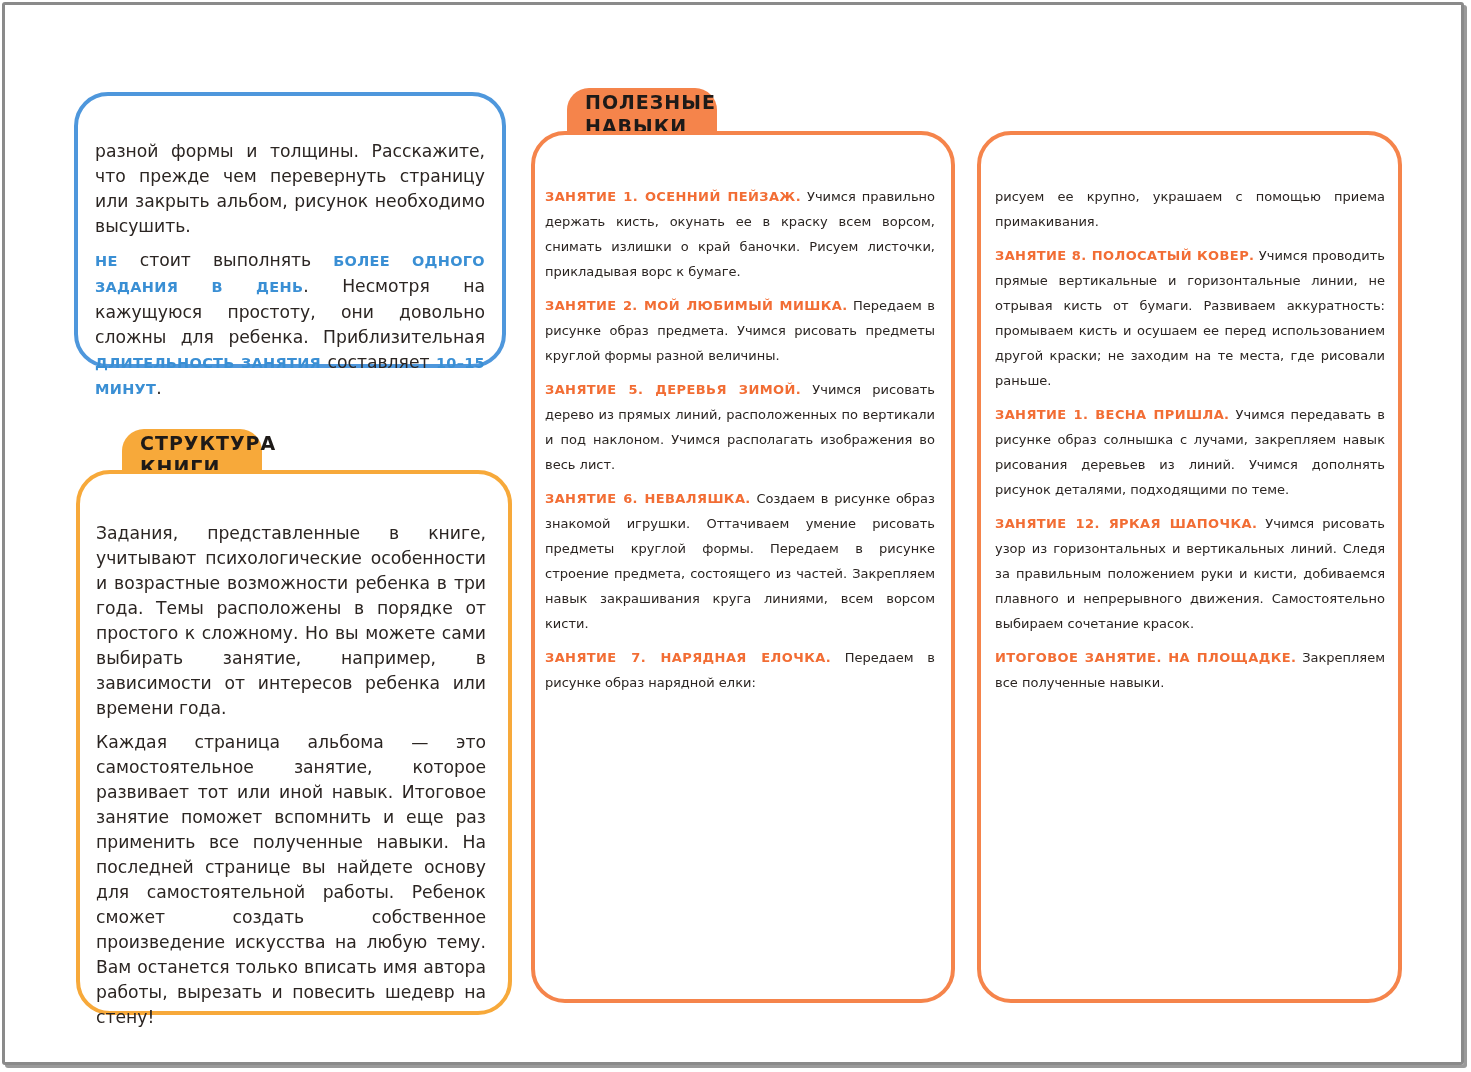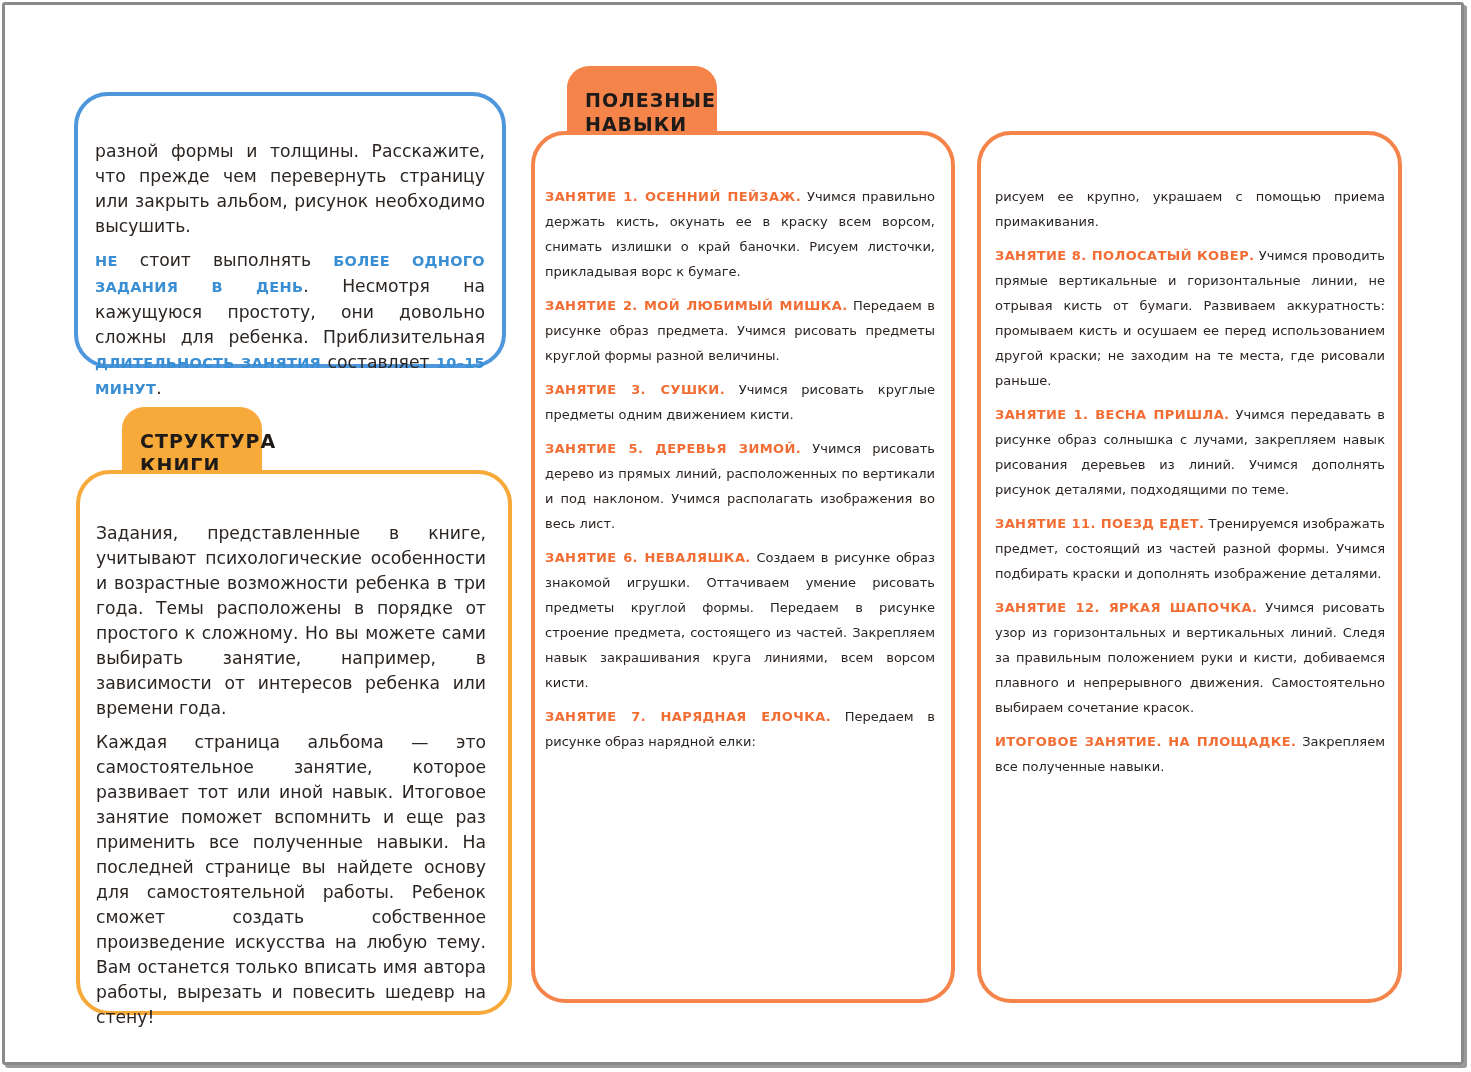--- a/index.html
+++ b/index.html
@@ -13,24 +13,25 @@
       box-shadow: 3px 3px 0 #9a9a9a;
     }
     .box {
       position: absolute; box-sizing: border-box; background: #fff;
       border-style: solid; border-width: 4px; border-radius: 34px;
     }
     .box-blue { border-color: #4e97dc; }
     .box-yellow { border-color: #f7a93a; }
     .box-orange { border-color: #f5844b; }
     .tab {
-      position: absolute; box-sizing: border-box; padding: 22px 14px 0 18px;
+      position: absolute; box-sizing: border-box; padding: 2px 14px 0 18px;
       border-radius: 22px 22px 0 0; font-family: "DejaVu Sans", sans-serif;
       font-weight: bold; font-size: 19px; line-height: 24px; letter-spacing: 1px; color: #1e1a18;
       text-transform: uppercase;
+      margin-top: 22px;
     }
     .tab-yellow { background: #f7a93a; }
     .tab-orange { background: #f5844b; }
     .tab span { display: block; }
     .txt {
       position: absolute; box-sizing: border-box;
       font-size: 17.2px; line-height: 25px; text-align: justify;
       font-family: "DejaVu Sans", sans-serif; color: #2b2522; margin-top: 24px;
     }
     .txt p { margin: 0 0 9px 0; }
@@ -62,27 +63,25 @@
 </div>
 
 <div class="tab tab-orange" style="left:567px; top:66px; width:150px; height:72px;">
   <span>ПОЛЕЗНЫЕ</span>
   <span>НАВЫКИ</span>
 </div>
 <div class="box box-orange" style="left:531px; top:131px; width:424px; height:872px;"></div>
 <div class="txt col-text" style="left:545px; top:160px; width:390px;">
   <p><span class="hl-orange">ЗАНЯТИЕ 1. ОСЕННИЙ ПЕЙЗАЖ.</span><span> Учимся правильно держать кисть, окунать ее в краску всем ворсом, снимать излишки о край баночки. Рисуем листочки, прикладывая ворс к бумаге.</span></p>
   <p><span class="hl-orange">ЗАНЯТИЕ 2. МОЙ ЛЮБИМЫЙ МИШКА.</span><span> Передаем в рисунке образ предмета. Учимся рисовать предметы круглой формы разной величины.</span></p>
-  <p><span class="hl-orange">ЗАНЯТИЕ 3. СУШКИ.</span><span> Учимся рисовать круглые предметы одним движением кисти.</span></p>
   <p><span class="hl-orange">ЗАНЯТИЕ 5. ДЕРЕВЬЯ ЗИМОЙ.</span><span> Учимся рисовать дерево из прямых линий, расположенных по вертикали и под наклоном. Учимся располагать изображения во весь лист.</span></p>
   <p><span class="hl-orange">ЗАНЯТИЕ 6. НЕВАЛЯШКА.</span><span> Создаем в рисунке образ знакомой игрушки. Оттачиваем умение рисовать предметы круглой формы. Передаем в рисунке строение предмета, состоящего из частей. Закрепляем навык закрашивания круга линиями, всем ворсом кисти.</span></p>
   <p><span class="hl-orange">ЗАНЯТИЕ 7. НАРЯДНАЯ ЕЛОЧКА.</span><span> Передаем в рисунке образ нарядной елки:</span></p>
 </div>
 
 <div class="box box-orange" style="left:977px; top:131px; width:425px; height:872px;"></div>
 <div class="txt col-text" style="left:995px; top:160px; width:390px;">
   <p>рисуем ее крупно, украшаем с помощью приема примакивания.</p>
   <p><span class="hl-orange">ЗАНЯТИЕ 8. ПОЛОСАТЫЙ КОВЕР.</span><span> Учимся проводить прямые вертикальные и горизонтальные линии, не отрывая кисть от бумаги. Развиваем аккуратность: промываем кисть и осушаем ее перед использованием другой краски; не заходим на те места, где рисовали раньше.</span></p>
   <p><span class="hl-orange">ЗАНЯТИЕ 1. ВЕСНА ПРИШЛА.</span><span> Учимся передавать в рисунке образ солнышка с лучами, закрепляем навык рисования деревьев из линий. Учимся дополнять рисунок деталями, подходящими по теме.</span></p>
-  <p><span class="hl-orange">ЗАНЯТИЕ 11. ПОЕЗД ЕДЕТ.</span><span> Тренируемся изображать предмет, состоящий из частей разной формы. Учимся подбирать краски и дополнять изображение деталями.</span></p>
   <p><span class="hl-orange">ЗАНЯТИЕ 12. ЯРКАЯ ШАПОЧКА.</span><span> Учимся рисовать узор из горизонтальных и вертикальных линий. Следя за правильным положением руки и кисти, добиваемся плавного и непрерывного движения. Самостоятельно выбираем сочетание красок.</span></p>
   <p><span class="hl-orange">ИТОГОВОЕ ЗАНЯТИЕ. НА ПЛОЩАДКЕ.</span><span> Закрепляем все полученные навыки.</span></p>
 </div>
 
 </body></html>

